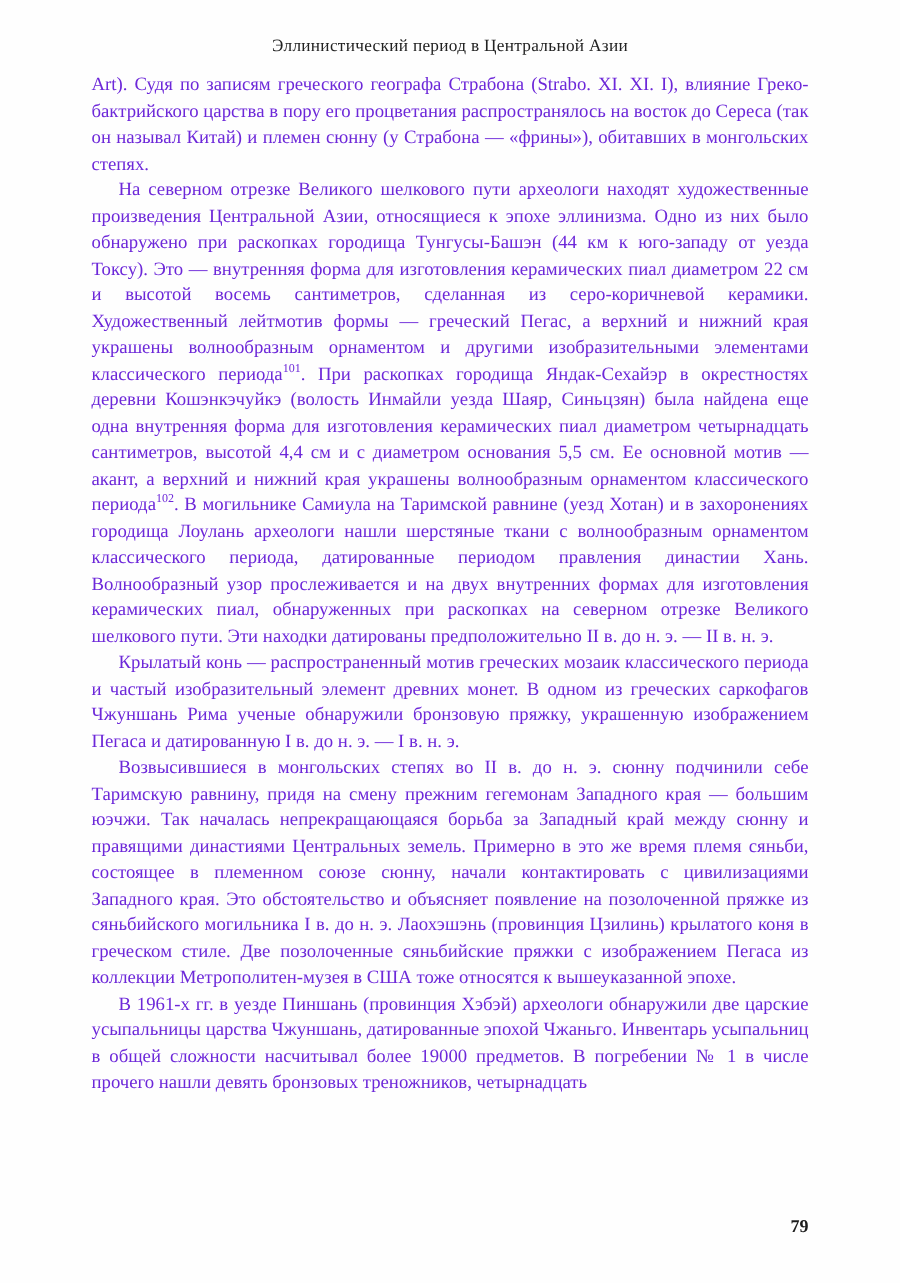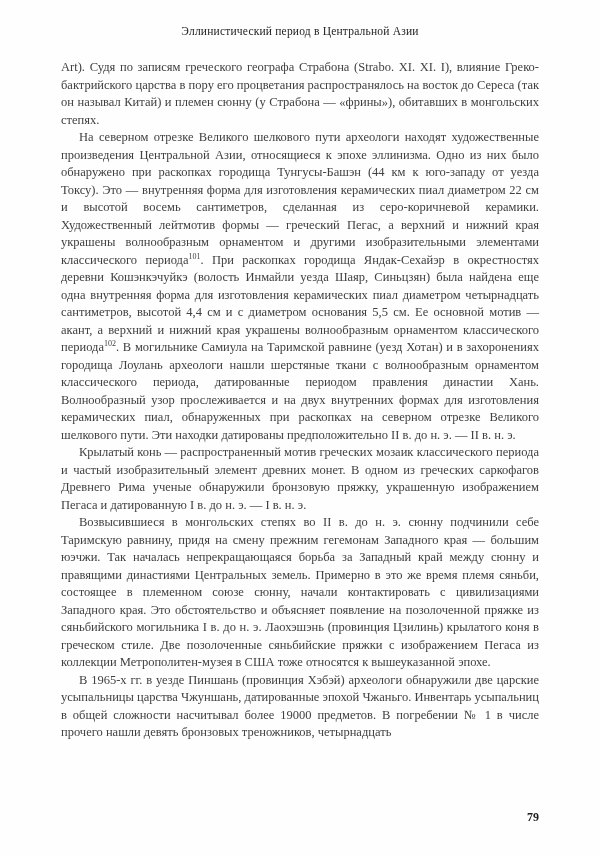--- a/index.html
+++ b/index.html
@@ -22,27 +22,27 @@
       top: 25px;
       left: 0;
       right: 0;
       text-align: center;
       font-size: 11.5px;
       letter-spacing: 0.2px;
       color: #222;
     }
     .content {
       position: absolute;
-      top: 59px;
+      top: 48px;
       left: 61px;
       width: 478px;
       font-size: 12.5px;
       line-height: 17.5px;
       text-align: justify;
-      color: #404040;
+      color: #6d28d9;
     }
     .content p {
       margin: 0;
       padding: 0;
       text-indent: 18px;
     }
     .content p.no-indent {
       text-indent: 0;
     }
     sup.footnote {
@@ -65,23 +65,23 @@
 <div class="page">
 
   <div class="running-header">Эллинистический период в Центральной Азии</div>
 
   <div class="content">
 
     <p class="no-indent">Art). Судя по записям греческого географа Страбона (Strabo. XI. XI. I), влияние Греко-бактрийского царства в пору его процветания распространялось на восток до Сереса (так он называл Китай) и племен сюнну (у Страбона — «фрины»), обитавших в монгольских степях.</p>
 
     <p><span>На северном отрезке Великого шелкового пути археологи находят художественные произведения Центральной Азии, относящиеся к эпохе эллинизма. Одно из них было обнаружено при раскопках городища Тунгусы-Башэн (44 км к юго-западу от уезда Токсу). Это — внутренняя форма для изготовления керамических пиал диаметром 22 см и высотой восемь сантиметров, сделанная из серо-коричневой керамики. Художественный лейтмотив формы — греческий Пегас, а верхний и нижний края украшены волнообразным орнаментом и другими изобразительными элементами классического периода</span><sup class="footnote">101</sup><span>. При раскопках городища Яндак-Сехайэр в окрестностях деревни Кошэнкэчуйкэ (волость Инмайли уезда Шаяр, Синьцзян) была найдена еще одна внутренняя форма для изготовления керамических пиал диаметром четырнадцать сантиметров, высотой 4,4 см и с диаметром основания 5,5 см. Ее основной мотив — акант, а верхний и нижний края украшены волнообразным орнаментом классического периода</span><sup class="footnote">102</sup><span>. В могильнике Самиула на Таримской равнине (уезд Хотан) и в захоронениях городища Лоулань археологи нашли шерстяные ткани с волнообразным орнаментом классического периода, датированные периодом правления династии Хань. Волнообразный узор прослеживается и на двух внутренних формах для изготовления керамических пиал, обнаруженных при раскопках на северном отрезке Великого шелкового пути. Эти находки датированы предположительно II в. до н. э. — II в. н. э.</span></p>
 
-    <p>Крылатый конь — распространенный мотив греческих мозаик классического периода и частый изобразительный элемент древних монет. В одном из греческих саркофагов Древнего Рима ученые обнаружили бронзовую пряжку, украшенную изображением Пегаса и датированную I в. до н. э. — I в. н. э.</p>
+    <p>Крылатый конь — распространенный мотив греческих мозаик классического периода и частый изобразительный элемент древних монет. В одном из греческих саркофагов Чжуншань Рима ученые обнаружили бронзовую пряжку, украшенную изображением Пегаса и датированную I в. до н. э. — I в. н. э.</p>
 
     <p>Возвысившиеся в монгольских степях во II в. до н. э. сюнну подчинили себе Таримскую равнину, придя на смену прежним гегемонам Западного края — большим юэчжи. Так началась непрекращающаяся борьба за Западный край между сюнну и правящими династиями Центральных земель. Примерно в это же время племя сяньби, состоящее в племенном союзе сюнну, начали контактировать с цивилизациями Западного края. Это обстоятельство и объясняет появление на позолоченной пряжке из сяньбийского могильника I в. до н. э. Лаохэшэнь (провинция Цзилинь) крылатого коня в греческом стиле. Две позолоченные сяньбийские пряжки с изображением Пегаса из коллекции Метрополитен-музея в США тоже относятся к вышеуказанной эпохе.</p>
 
-    <p>В 1965-х гг. в уезде Пиншань (провинция Хэбэй) археологи обнаружили две царские усыпальницы царства Чжуншань, датированные эпохой Чжаньго. Инвентарь усыпальниц в общей сложности насчитывал более 19000 предметов. В погребении № 1 в числе прочего нашли девять бронзовых треножников, четырнадцать</p>
+    <p>В 1961-х гг. в уезде Пиншань (провинция Хэбэй) археологи обнаружили две царские усыпальницы царства Чжуншань, датированные эпохой Чжаньго. Инвентарь усыпальниц в общей сложности насчитывал более 19000 предметов. В погребении № 1 в числе прочего нашли девять бронзовых треножников, четырнадцать</p>
 
   </div>
 
   <div class="page-number">79</div>
 
 </div>
 
 </body></html>

